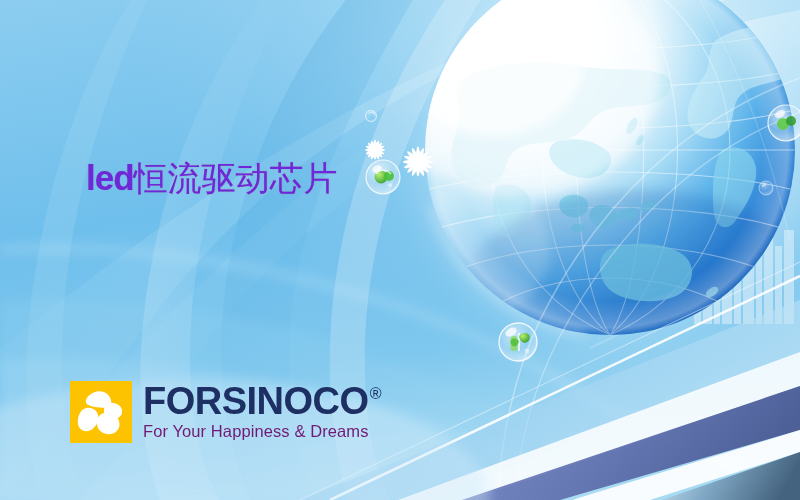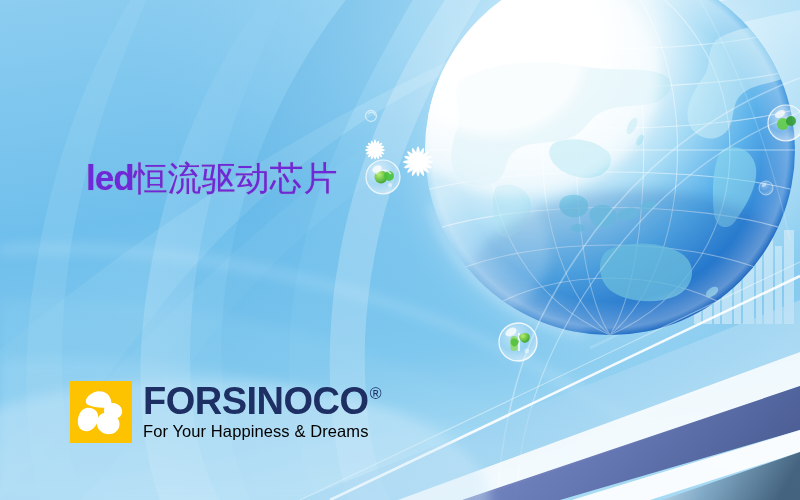--- a/index.html
+++ b/index.html
@@ -97,21 +97,21 @@
     letter-spacing: -0.5px;
   }
   #logo-reg {
     font-size: 16px;
     line-height: 1;
     margin-top: 2px;
     margin-left: 1px;
     font-weight: 400;
   }
   #logo-tagline {
-    color: #000000;
+    color: #701a75;
     font-size: 16.5px;
     line-height: 1.1;
     margin-top: 3px;
     letter-spacing: 0.1px;
     white-space: nowrap;
   }
 </style>
 </head>
 <body>
 

